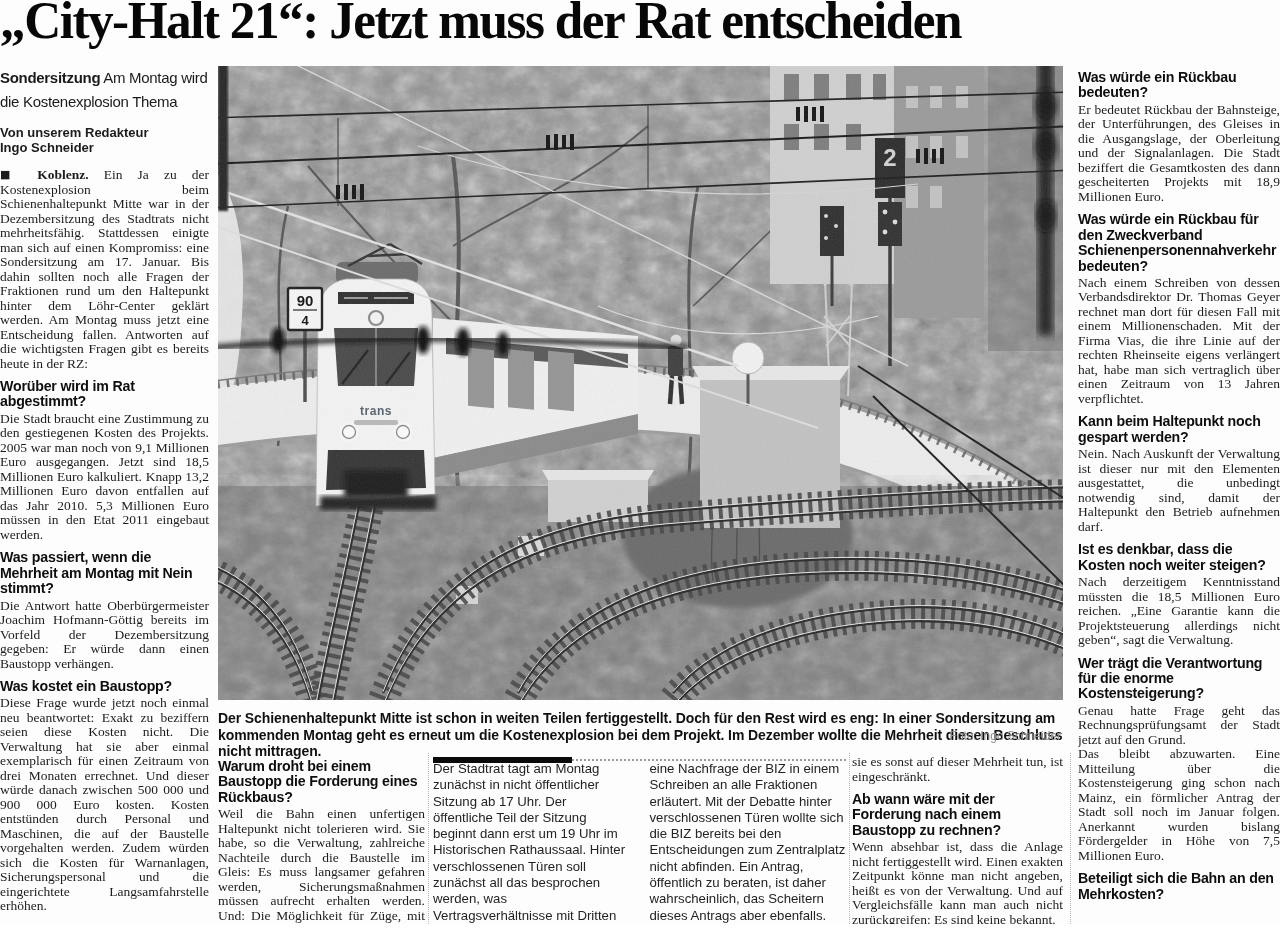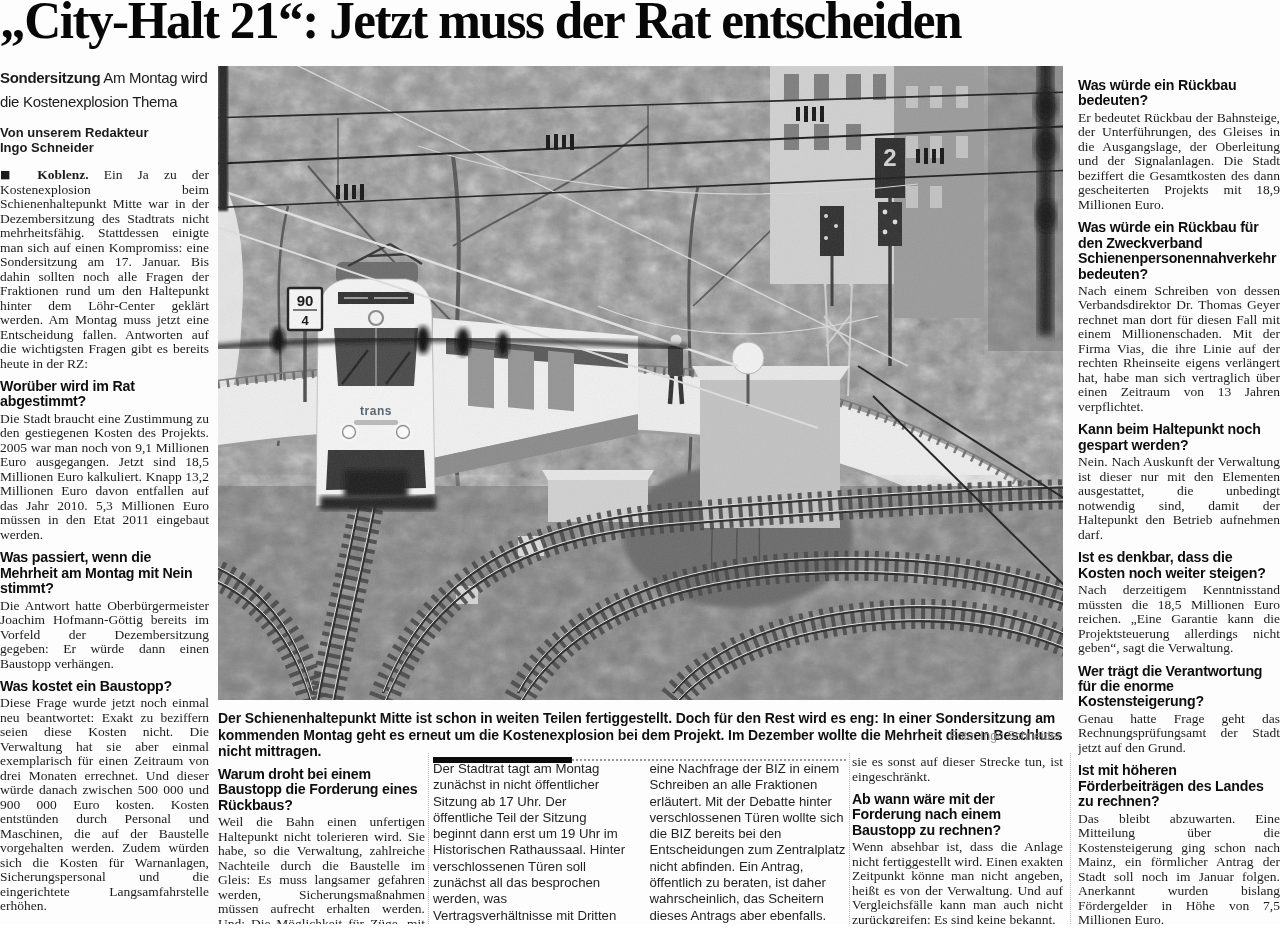--- a/index.html
+++ b/index.html
@@ -12,21 +12,21 @@
   .col-left{left:0;top:64px;width:209px;height:872px;overflow:hidden;}
   .col-right{left:1078px;top:66px;width:202px;height:872px;overflow:hidden;}
   .kicker{margin:2px 0 11px;font-family:"Liberation Sans",sans-serif;font-weight:400;
           font-size:15px;line-height:24px;color:#1b1b1b;letter-spacing:-0.3px;}
   .kicker b{font-weight:700;}
   .byline{margin:0 0 13px;font-family:"Liberation Sans",sans-serif;font-weight:700;
           font-size:13px;line-height:15px;color:#1b1b1b;}
   .body{margin:0;text-align:justify;color:#1c1c1c;}
   .q{margin:8px 0 2px;font-family:"Liberation Sans",sans-serif;font-weight:700;
      font-size:14.2px;line-height:15.4px;letter-spacing:-0.2px;color:#0e0e0e;}
-  .q:first-child{margin-top:12px;}
+  .q:first-child{margin-top:4px;}
   .marker{font-family:"DejaVu Sans",sans-serif;font-size:11px;vertical-align:1px;}
   .loc{font-weight:700;}
   .photo-wrap{position:absolute;left:218px;top:66px;width:845px;height:634px;background:#b9b9b9;}
   .caption{position:absolute;left:218px;top:710px;width:845px;
            font-family:"Liberation Sans",sans-serif;font-weight:700;font-size:14px;
            line-height:16.5px;letter-spacing:-0.1px;color:#101010;}
   .credit{position:absolute;right:2px;top:17.5px;font-weight:400;font-size:12px;
           letter-spacing:0;color:#8e8e8e;text-align:center;}
   .bcol{position:absolute;top:755px;height:186px;overflow:hidden;}
   .bcol1{left:218px;width:207px;}
@@ -340,38 +340,37 @@
     </div>
     <div class="bbox-cols">
       <div>Der Stadtrat tagt am Montag zunächst in nicht öffentlicher Sitzung ab 17 Uhr. Der öffentliche Teil der Sitzung beginnt dann erst um 19 Uhr im Historischen Rathaussaal. Hinter verschlossenen Türen soll zunächst all das besprochen werden, was Vertragsverhältnisse mit Dritten betrifft, wie OB Hofmann-Göttig auf</div>
       <div><span>eine Nachfrage der BIZ in einem Schreiben an alle Fraktionen erläutert. Mit der Debatte hinter verschlossenen Türen wollte sich die BIZ bereits bei den Entscheidungen zum Zentralplatz nicht abfinden. Ein Antrag, öffentlich zu beraten, ist daher wahrscheinlich, das Scheitern dieses Antrags aber ebenfalls. </span></div>
     </div>
   </div>
 
   <div class="vrule" style="left:849px"></div>
 
   <div class="col bcol bcol3">
-    <p class="body">sie es sonst auf dieser Strecke tun, ist eingeschränkt.</p>
+    <p class="body">sie es sonst auf dieser Mehrheit tun, ist eingeschränkt.</p>
     <h3 class="q">Ab wann wäre mit der Forderung nach einem Baustopp zu rechnen?</h3>
     <p class="body">Wenn absehbar ist, dass die Anlage nicht fertiggestellt wird. Einen exakten Zeitpunkt könne man nicht angeben, heißt es von der Verwaltung. Und auf Vergleichsfälle kann man auch nicht zurückgreifen: Es sind keine bekannt.</p>
   </div>
 
   <div class="vrule" style="left:1070px"></div>
 
   <div class="col col-right">
     <h3 class="q">Was würde ein Rückbau bedeuten?</h3>
     <p class="body">Er bedeutet Rückbau der Bahnsteige, der Unterführungen, des Gleises in die Ausgangslage, der Oberleitung und der Signalanlagen. Die Stadt beziffert die Gesamtkosten des dann gescheiterten Projekts mit 18,9 Millionen Euro.</p>
     <h3 class="q">Was würde ein Rückbau für den Zweckverband Schienenpersonennahverkehr bedeuten?</h3>
     <p class="body">Nach einem Schreiben von dessen Verbandsdirektor Dr. Thomas Geyer rechnet man dort für diesen Fall mit einem Millionenschaden. Mit der Firma Vias, die ihre Linie auf der rechten Rheinseite eigens verlängert hat, habe man sich vertraglich über einen Zeitraum von 13 Jahren verpflichtet.</p>
     <h3 class="q">Kann beim Haltepunkt noch gespart werden?</h3>
     <p class="body">Nein. Nach Auskunft der Verwaltung ist dieser nur mit den Elementen ausgestattet, die unbedingt notwendig sind, damit der Haltepunkt den Betrieb aufnehmen darf.</p>
     <h3 class="q">Ist es denkbar, dass die Kosten noch weiter steigen?</h3>
     <p class="body">Nach derzeitigem Kenntnisstand müssten die 18,5 Millionen Euro reichen. „Eine Garantie kann die Projektsteuerung allerdings nicht geben“, sagt die Verwaltung.</p>
     <h3 class="q">Wer trägt die Verantwortung für die enorme Kostensteigerung?</h3>
     <p class="body">Genau hatte Frage geht das Rechnungsprüfungsamt der Stadt jetzt auf den Grund.</p>
-    <h3 class="q">Ist mit höheren Förderbeiträgen des Landes zu rechnen?</h3>
     <p class="body">Das bleibt abzuwarten. Eine Mitteilung über die Kostensteigerung ging schon nach Mainz, ein förmlicher Antrag der Stadt soll noch im Januar folgen. Anerkannt wurden bislang Fördergelder in Höhe von 7,5 Millionen Euro.</p>
     <h3 class="q">Beteiligt sich die Bahn an den Mehrkosten?</h3>
 
   </div>
 
   <div class="bottom-rule"></div>
 </div>
 
 </body></html>

